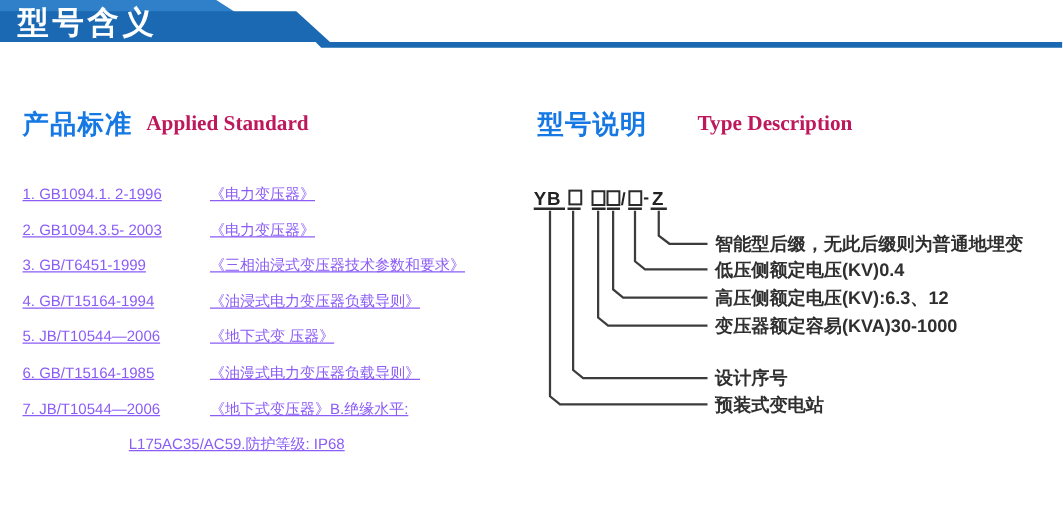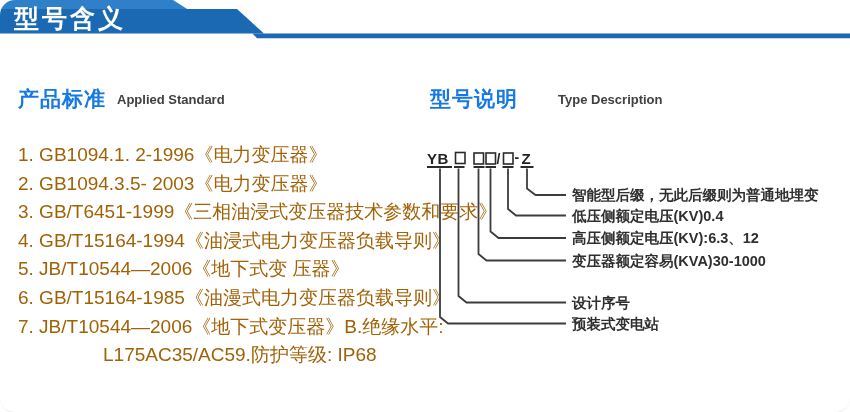--- a/index.html
+++ b/index.html
@@ -1,31 +1,31 @@
 <!DOCTYPE html>
 <html><head>
 <meta charset="utf-8">
 <style>
   html,body{margin:0;padding:0;background:#fff;}
   .page{position:relative;width:850px;height:412px;background:#fff;overflow:hidden;
-        font-family:"Liberation Sans","DejaVu Sans",sans-serif;border-bottom:1px solid #e9e9e9;border-radius:15px;}
+        font-family:"Liberation Sans","DejaVu Sans",sans-serif;border-bottom:1px solid #e9e9e9;}
   
   .header-svg{position:absolute;left:0;top:0;width:850px;height:40px;display:block;}
   .header-title{position:absolute;left:14px;top:4px;color:#ffffff;font-weight:bold;
                 font-size:25px;letter-spacing:3px;line-height:29px;white-space:nowrap;}
   .header-subtitle{position:absolute;left:143px;top:17px;color:#ffffff;font-weight:600;
                    font-size:13px;line-height:16px;white-space:nowrap;}
   
   .sec-heading{position:absolute;display:flex;align-items:center;gap:11px;white-space:nowrap;}
   .sec-heading .cn{color:#1578e3;font-weight:bold;font-size:21px;letter-spacing:1px;}
-  .sec-heading .en{color:#404040;font-weight:600;font-size:13px;}
+  .sec-heading .en{color:#be185d;font-weight:600;font-size:17px;font-family:Liberation Serif, serif;}
   .heading-left{left:18px;top:85px;}
   .heading-right{left:430px;top:85px;gap:40px;}
   
-  .std-list{position:absolute;left:18px;top:141px;color:#a16207;font-size:19px;}
+  .std-list{position:absolute;left:18px;top:141px;color:#8b5cf6;font-size:12px;text-decoration:underline;}
   .std-row{height:28.6px;line-height:28.6px;white-space:nowrap;display:flex;}
   .std-code{display:inline-block;min-width:150px;}
   .std-title{display:inline-block;text-align:right;}
   .std-cont{height:28.6px;line-height:28.6px;margin-left:85px;white-space:nowrap;}
   
   .diagram-svg{position:absolute;left:420px;top:140px;width:430px;height:205px;display:block;}
   .code-text{font-family:"Liberation Sans","DejaVu Sans",sans-serif;font-weight:bold;fill:#222;}
   .label-text{font-family:"Liberation Sans","DejaVu Sans",sans-serif;font-weight:bold;
               font-size:14.5px;fill:#2f2f2f;}
   .leader{stroke:#3c3c3c;stroke-width:1.8;fill:none;}

